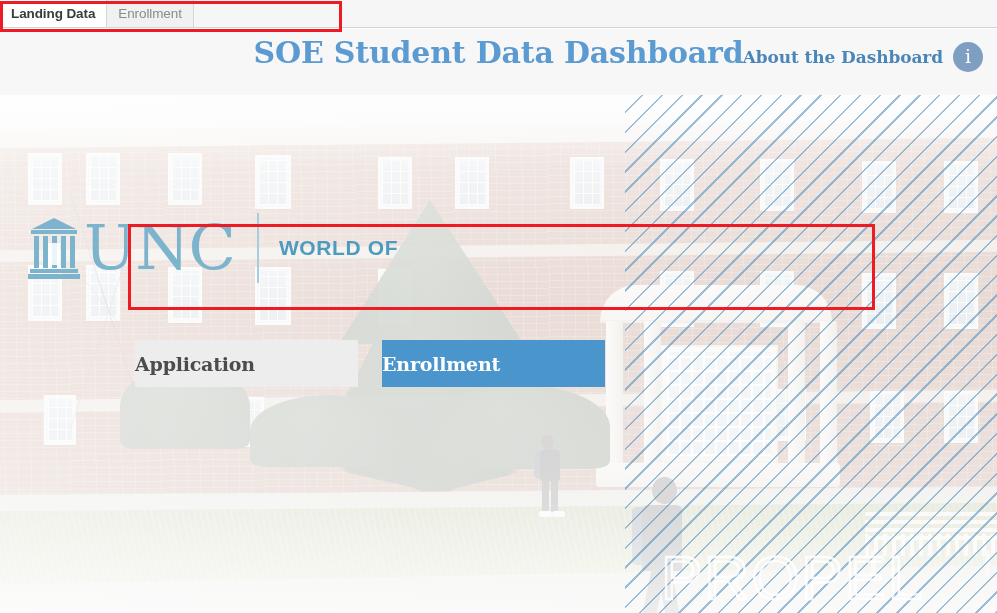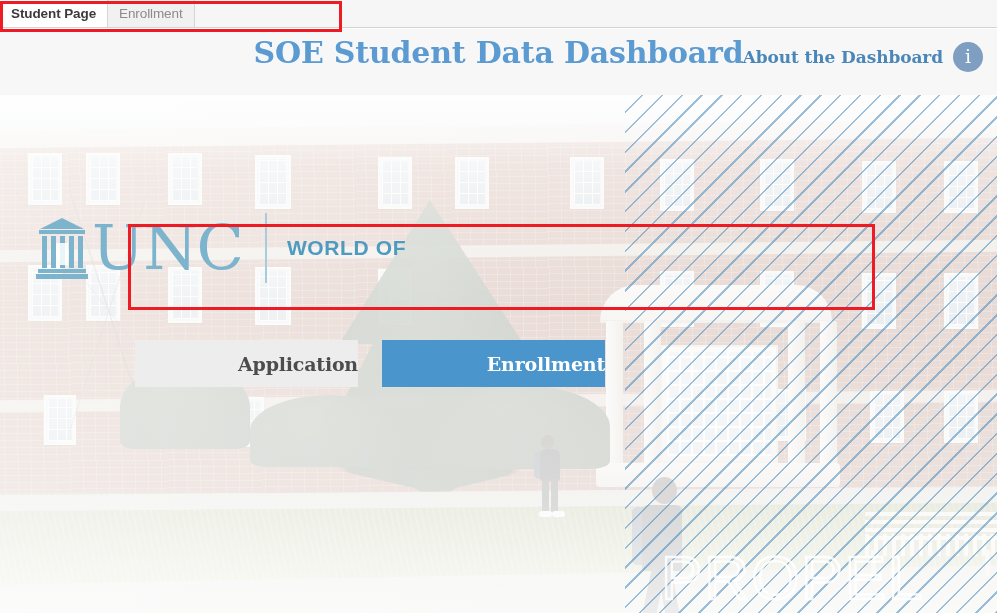--- a/index.html
+++ b/index.html
@@ -231,37 +231,37 @@
 
   
   .stripes{
     position:absolute; left:625px; top:0; width:372px; height:518px;
     background: repeating-linear-gradient(-45deg,
         rgba(74,140,190,.55) 0 1.6px,
         rgba(0,0,0,0) 1.6px 14px);
   }
 
   
-  .logo { position:absolute; left:36px; top:118px; display:flex; align-items:center; }
+  .logo { position:absolute; left:28px; top:118px; display:flex; align-items:center; }
   .oldwell { width:52px; height:62px; }
   .unc-word{
     font-family:"DejaVu Serif","Liberation Serif",serif;
     font-size:62px; line-height:62px; color:#7cb3cd;
     letter-spacing:-1px; margin-left:4px;
   }
   .logo-div{ width:2px; height:70px; background:#a8cbdd; margin:0 20px 0 22px; }
   .logo-sub{
     font-family:"Liberation Sans",sans-serif; font-weight:bold;
     font-size:21px; line-height:26px; color:#4f9bc0; letter-spacing:.6px;
   }
 
   
   .navbtn{
     position:absolute; top:245px; height:47px;
-    display:flex; align-items:center; justify-content:flex-end;
+    display:flex; align-items:center; justify-content:flex-start;
     font-family:"DejaVu Serif","Liberation Serif",serif;
     font-weight:bold; font-size:19px;
     letter-spacing:-0.2px;
     cursor:pointer; user-select:none;
   }
   .navbtn.inactive{ background:#ededed; color:#4c4c4c; }
   .navbtn.activeblue{ background:#4a95cb; color:#ffffff; }
   #btn-application{ left:135px; width:223px; }
   #btn-enrollment { left:382px; width:223px; }
   #btn-completion { left:637px; width:223px; }
@@ -275,21 +275,21 @@
   }
   .propel svg{ width:100%; height:100%; }
 </style>
 </head>
 <body>
 
 <div id="app">
 
   <div class="tabbar">
     <div class="tab active">
-      <span>Student Page</span>
+      <span>Landing Data</span>
     </div>
     <div class="tab">
       <span>Enrollment</span>
     </div>
     <div class="tabbar-filler"></div>
   </div>
 
   <div class="header">
     <div class="dash-title">SOE Student Data Dashboard</div>
     <div class="about-wrap">

